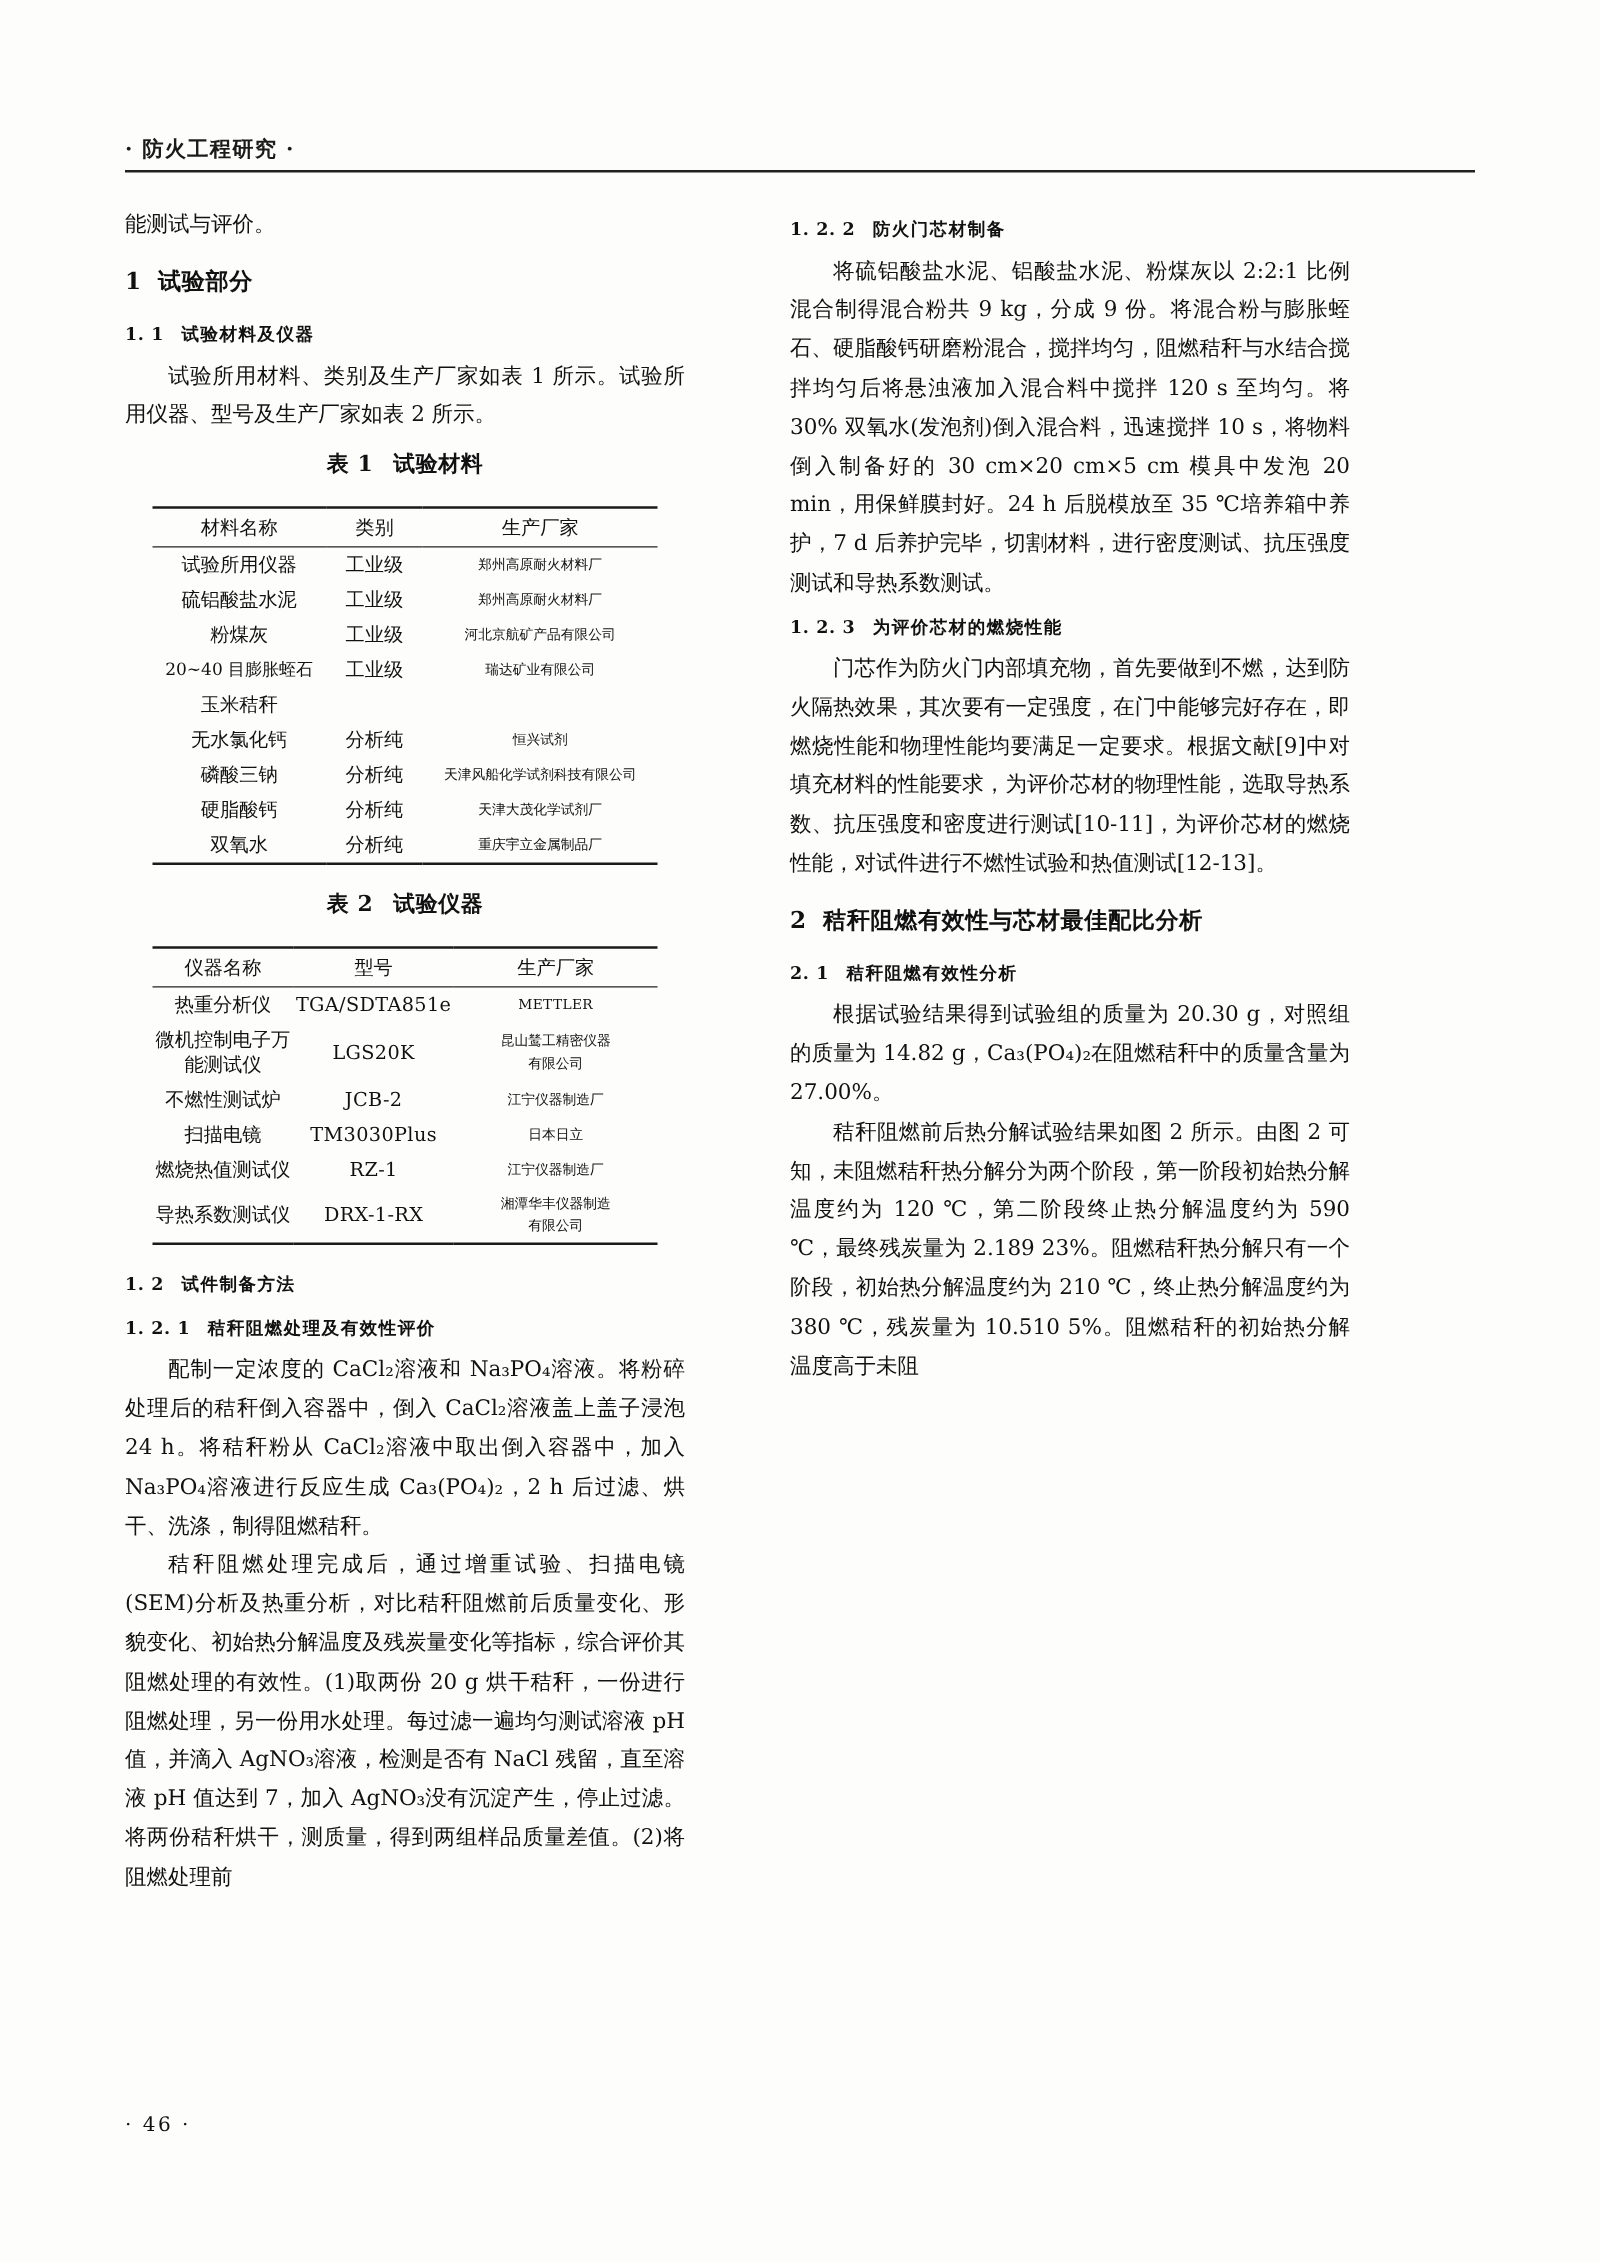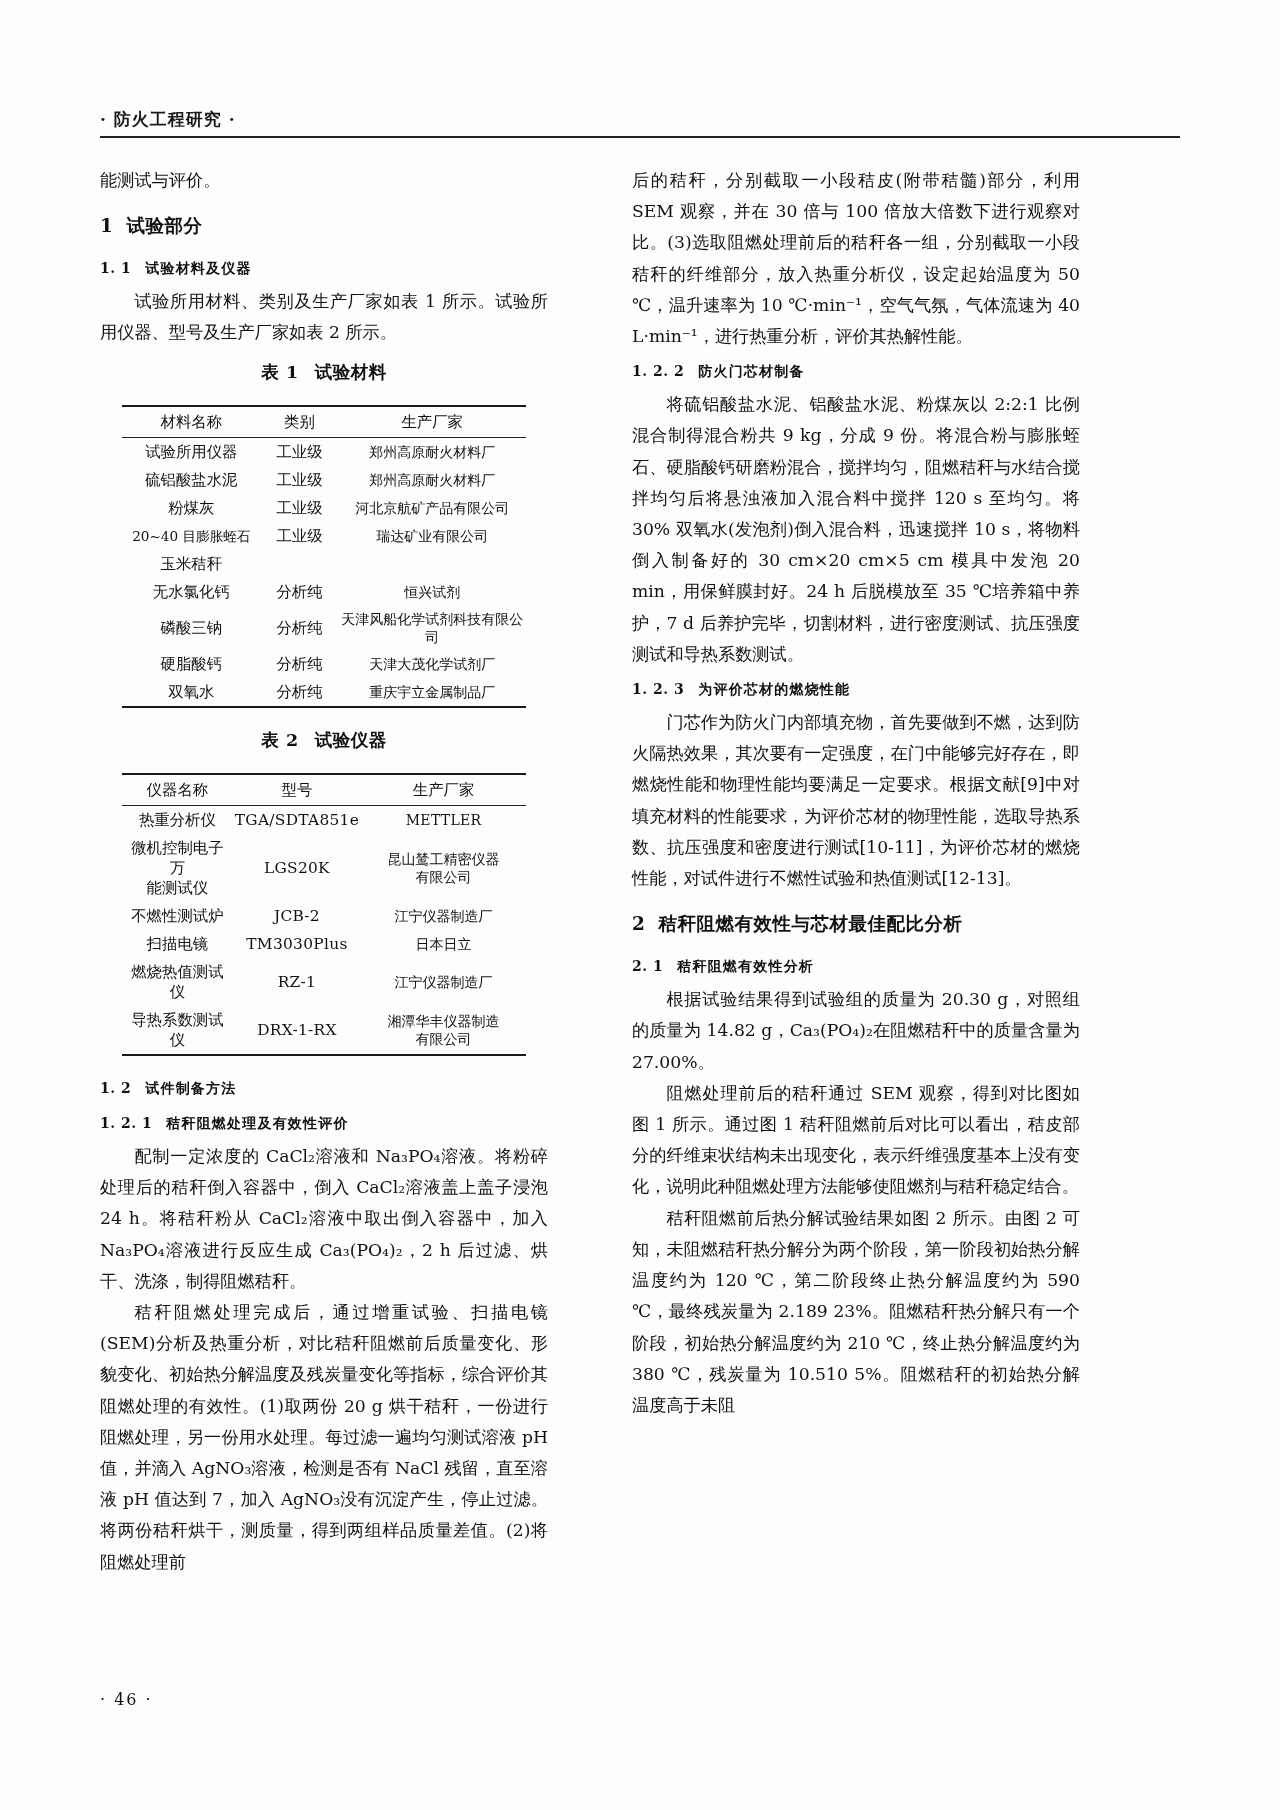--- a/index.html
+++ b/index.html
@@ -107,21 +107,21 @@
   table.data tbody td {
     padding: 4px 2px;
     text-align: center;
     vertical-align: middle;
   }
   table.data tbody tr.last td {
     border-bottom: 2.2px solid #1a1a1a;
   }
   td.c1 { width: 138px; }
   td.c2 { width: 76px; }
-  td.c3 { width: 190px; font-size: 14px; }
+  td.c3 { width: 190px; font-size: 11px; }
   th.c1 { width: 138px; }
   th.c2 { width: 76px; }
   th.c3 { width: 190px; }
   .small { font-size: 13.6px; line-height: 18px; }
   .mono { font-family: "DejaVu Serif", "Liberation Serif", serif; letter-spacing: 0.3px;}
 
   
   .folio {
     position: absolute;
     left: 100px;
@@ -270,21 +270,20 @@
     <h3 class="sub">
       <span class="num">1. 2. 1</span><span class="txt">秸秆阻燃处理及有效性评价</span>
     </h3>
 
     <p class="ind">配制一定浓度的 CaCl₂溶液和 Na₃PO₄溶液。将粉碎处理后的秸秆倒入容器中，倒入 CaCl₂溶液盖上盖子浸泡 24 h。将秸秆粉从 CaCl₂溶液中取出倒入容器中，加入 Na₃PO₄溶液进行反应生成 Ca₃(PO₄)₂，2 h 后过滤、烘干、洗涤，制得阻燃秸秆。</p>
     <p class="ind">秸秆阻燃处理完成后，通过增重试验、扫描电镜(SEM)分析及热重分析，对比秸秆阻燃前后质量变化、形貌变化、初始热分解温度及残炭量变化等指标，综合评价其阻燃处理的有效性。(1)取两份 20 g 烘干秸秆，一份进行阻燃处理，另一份用水处理。每过滤一遍均匀测试溶液 pH 值，并滴入 AgNO₃溶液，检测是否有 NaCl 残留，直至溶液 pH 值达到 7，加入 AgNO₃没有沉淀产生，停止过滤。将两份秸秆烘干，测质量，得到两组样品质量差值。(2)将阻燃处理前</p>
   </div>
 
   <div class="col col-right">
 
-    <p>后的秸秆，分别截取一小段秸皮(附带秸髓)部分，利用 SEM 观察，并在 30 倍与 100 倍放大倍数下进行观察对比。(3)选取阻燃处理前后的秸秆各一组，分别截取一小段秸秆的纤维部分，放入热重分析仪，设定起始温度为 50 ℃，温升速率为 10 ℃·min⁻¹，空气气氛，气体流速为 40 L·min⁻¹，进行热重分析，评价其热解性能。</p>
 
     <h3 class="sub">
       <span class="num">1. 2. 2</span><span class="txt">防火门芯材制备</span>
     </h3>
 
     <p class="ind">将硫铝酸盐水泥、铝酸盐水泥、粉煤灰以 2:2:1 比例混合制得混合粉共 9 kg，分成 9 份。将混合粉与膨胀蛭石、硬脂酸钙研磨粉混合，搅拌均匀，阻燃秸秆与水结合搅拌均匀后将悬浊液加入混合料中搅拌 120 s 至均匀。将 30% 双氧水(发泡剂)倒入混合料，迅速搅拌 10 s，将物料倒入制备好的 30 cm×20 cm×5 cm 模具中发泡 20 min，用保鲜膜封好。24 h 后脱模放至 35 ℃培养箱中养护，7 d 后养护完毕，切割材料，进行密度测试、抗压强度测试和导热系数测试。</p>
 
     <h3 class="sub">
       <span class="num">1. 2. 3</span><span class="txt">为评价芯材的燃烧性能</span>
     </h3>
@@ -293,19 +292,18 @@
 
     <h2 class="sec">
       <span class="num">2</span><span>秸秆阻燃有效性与芯材最佳配比分析</span>
     </h2>
 
     <h3 class="sub">
       <span class="num">2. 1</span><span class="txt">秸秆阻燃有效性分析</span>
     </h3>
 
     <p class="ind">根据试验结果得到试验组的质量为 20.30 g，对照组的质量为 14.82 g，Ca₃(PO₄)₂在阻燃秸秆中的质量含量为 27.00%。</p>
-    <p class="ind">阻燃处理前后的秸秆通过 SEM 观察，得到对比图如图 1 所示。通过图 1 秸秆阻燃前后对比可以看出，秸皮部分的纤维束状结构未出现变化，表示纤维强度基本上没有变化，说明此种阻燃处理方法能够使阻燃剂与秸秆稳定结合。</p>
     <p class="ind">秸秆阻燃前后热分解试验结果如图 2 所示。由图 2 可知，未阻燃秸秆热分解分为两个阶段，第一阶段初始热分解温度约为 120 ℃，第二阶段终止热分解温度约为 590 ℃，最终残炭量为 2.189 23%。阻燃秸秆热分解只有一个阶段，初始热分解温度约为 210 ℃，终止热分解温度约为 380 ℃，残炭量为 10.510 5%。阻燃秸秆的初始热分解温度高于未阻</p>
   </div>
 
   <div class="folio">· 46 ·</div>
 
 </div>
 
 </body></html>

